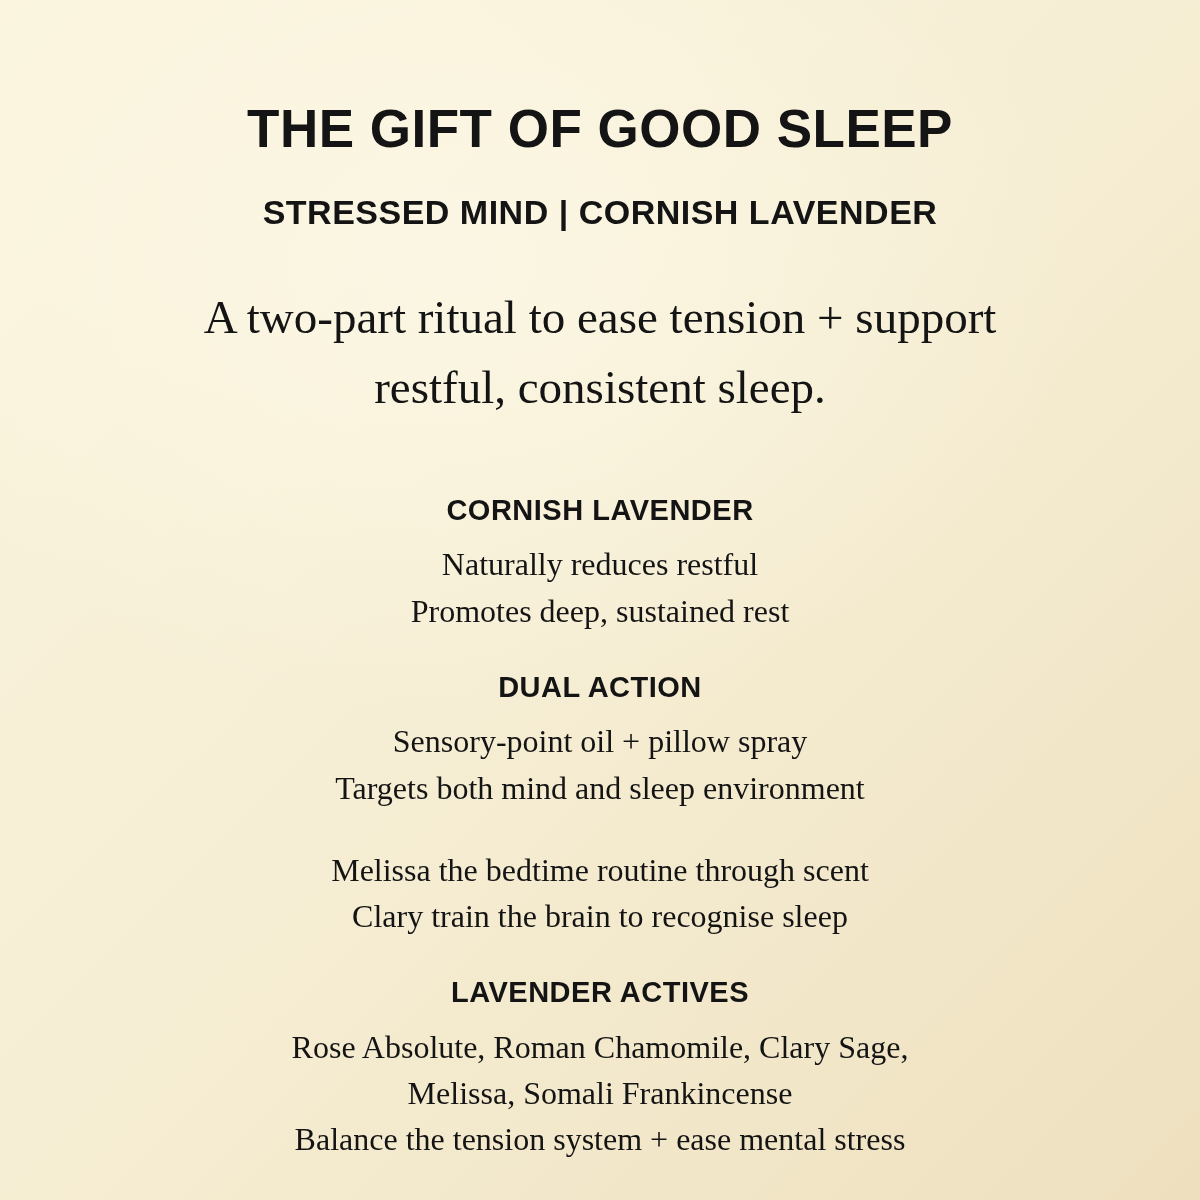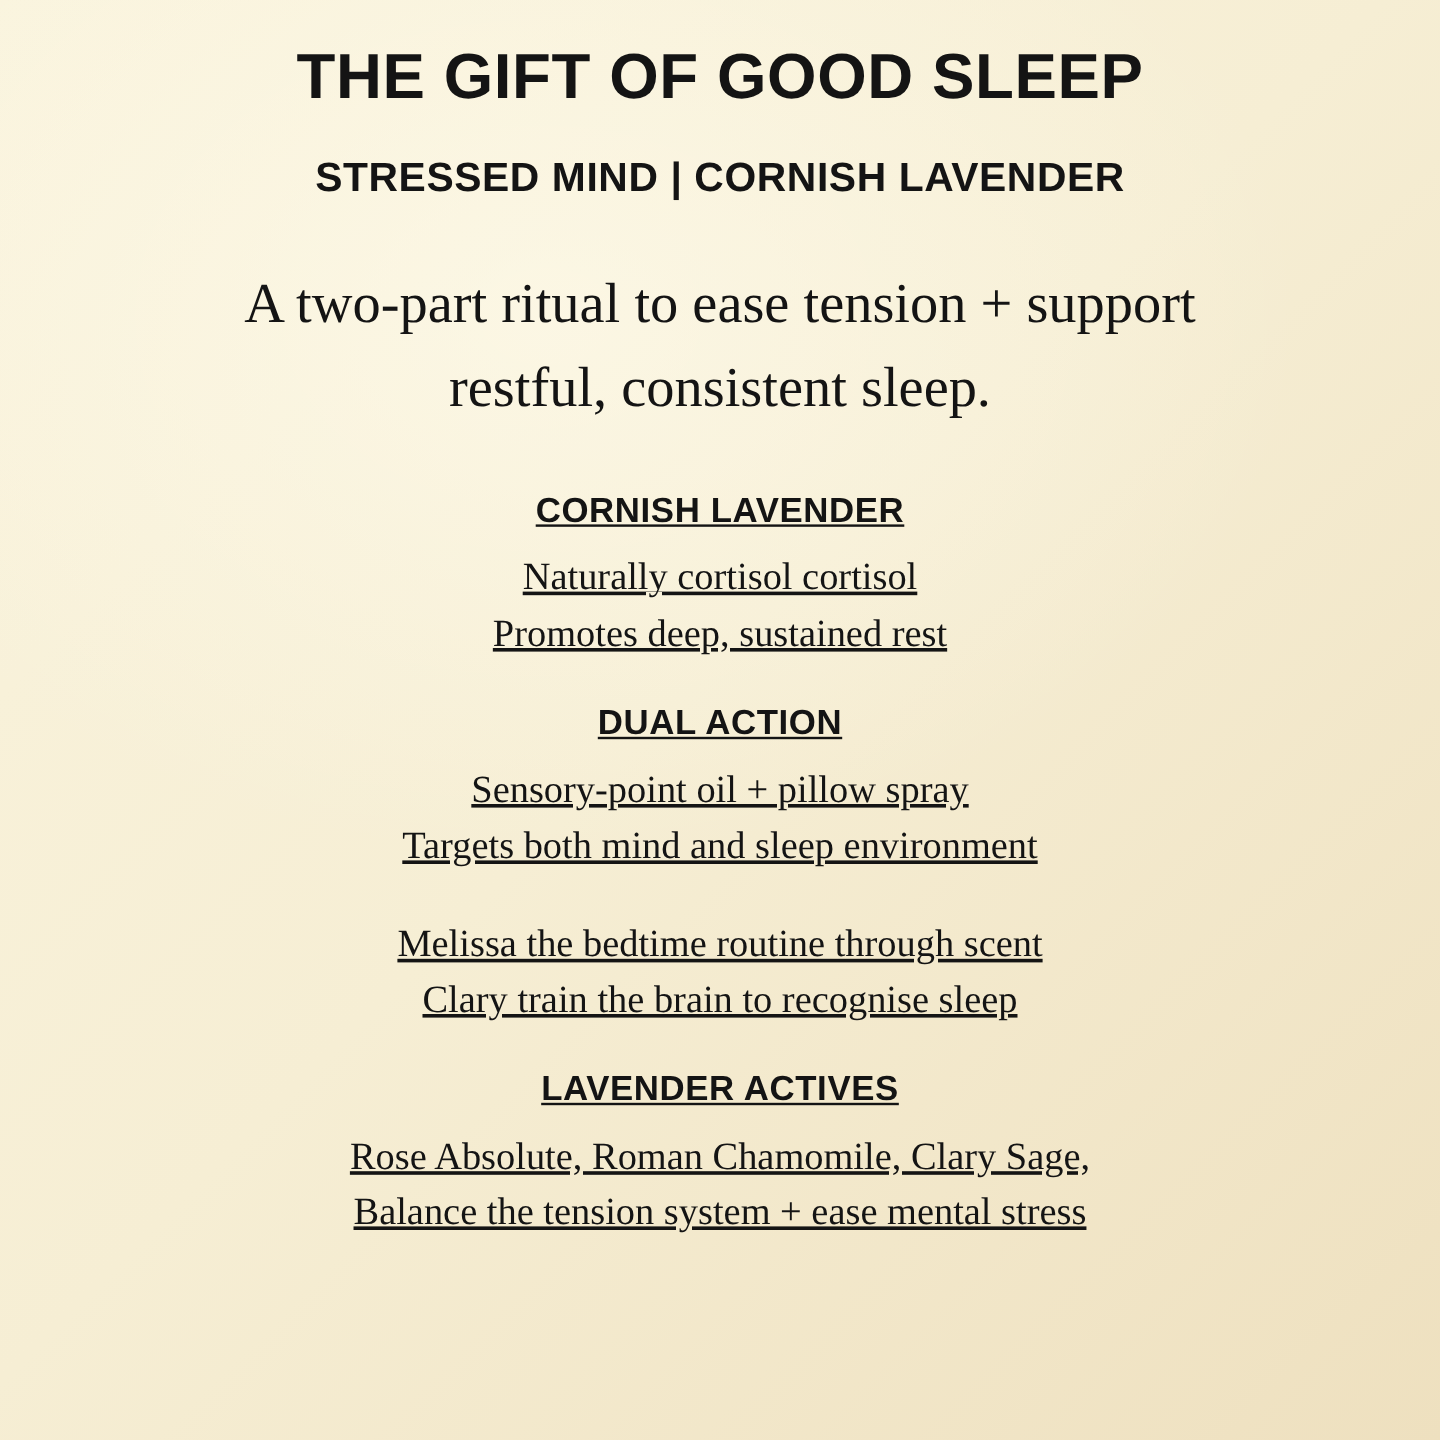--- a/index.html
+++ b/index.html
@@ -14,21 +14,21 @@
     box-sizing: border-box;
     background:
       radial-gradient(ellipse 900px 650px at 38% 22%, rgba(255,252,238,0.55), rgba(255,252,238,0) 70%),
       linear-gradient(135deg, var(--bg-light, #faf4de) 0%, var(--bg-mid, #f6eed4) 48%, var(--bg-dark, #eee0bf) 100%);
     color: var(--ink, #141414);
     text-align: center;
     font-family: "Liberation Sans", sans-serif;
   }
   .title {
     margin: 0;
-    padding-top: 36px;
+    padding-top: 100px;
     font-size: 53px;
     line-height: 1.1;
     font-weight: 800;
     letter-spacing: 0.5px;
     color: var(--ink, #141414);
   }
   .subtitle {
     margin: 36px 0 0 0;
     font-size: 34px;
     line-height: 1.1;
@@ -38,22 +38,21 @@
   }
   .intro {
     margin: 50px auto 0 auto;
     font-family: "Liberation Serif", serif;
     font-size: 47px;
     line-height: 1.5;
     font-weight: 400;
   }
   .intro .line { display: block; }
   .features {
-    margin-top: 50px;
-    text-decoration: underline;
+    margin-top: 70px;
   }
   .feature { margin: 0; }
   .feature + .feature { margin-top: 36px; }
   .feature-heading {
     margin: 0 0 14px 0;
     font-size: 29px;
     line-height: 1.2;
     font-weight: 800;
     letter-spacing: 0.5px;
     color: var(--ink, #141414);
@@ -78,35 +77,36 @@
 
   <p class="intro">
     <span class="line">A two-part ritual to ease tension + support</span>
     <span class="line">restful, consistent sleep.</span>
   </p>
 
   <div class="features">
 
     <section class="feature">
       <h3 class="feature-heading">CORNISH LAVENDER</h3>
-      <p class="feature-line">Naturally cortisol cortisol</p>
+      <p class="feature-line">Naturally reduces restful</p>
       <p class="feature-line">Promotes deep, sustained rest</p>
     </section>
 
     <section class="feature">
       <h3 class="feature-heading">DUAL ACTION</h3>
       <p class="feature-line">Sensory-point oil + pillow spray</p>
       <p class="feature-line">Targets both mind and sleep environment</p>
     </section>
 
     <section class="feature">
       <p class="feature-line">Melissa the bedtime routine through scent</p>
       <p class="feature-line">Clary train the brain to recognise sleep</p>
     </section>
 
     <section class="feature">
       <h3 class="feature-heading">LAVENDER ACTIVES</h3>
       <p class="feature-line">Rose Absolute, Roman Chamomile, Clary Sage,</p>
+      <p class="feature-line">Melissa, Somali Frankincense</p>
       <p class="feature-line">Balance the tension system + ease mental stress</p>
     </section>
 
   </div>
 </div>
 
 </body></html>

